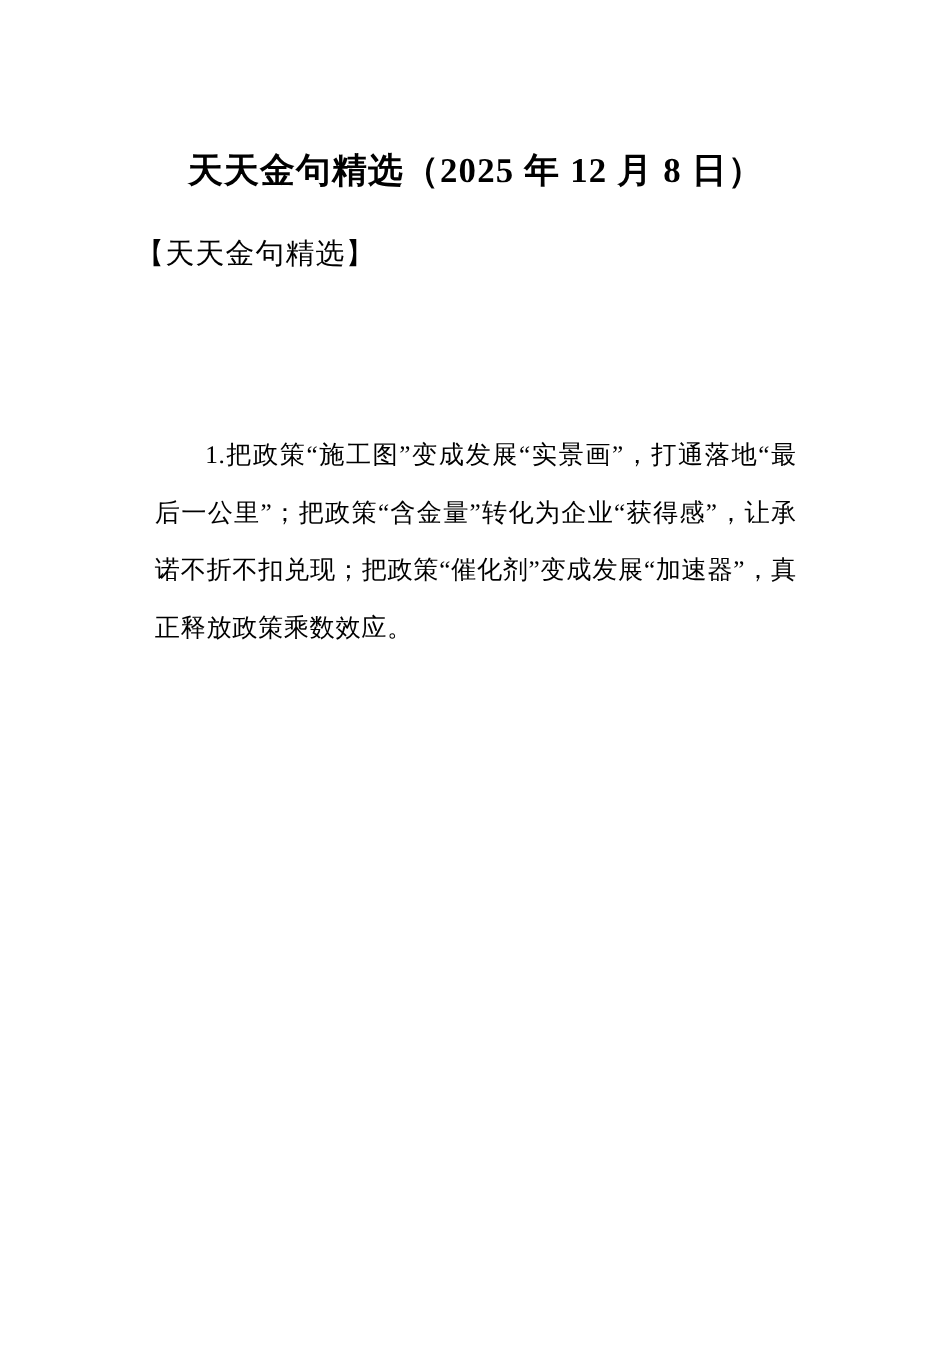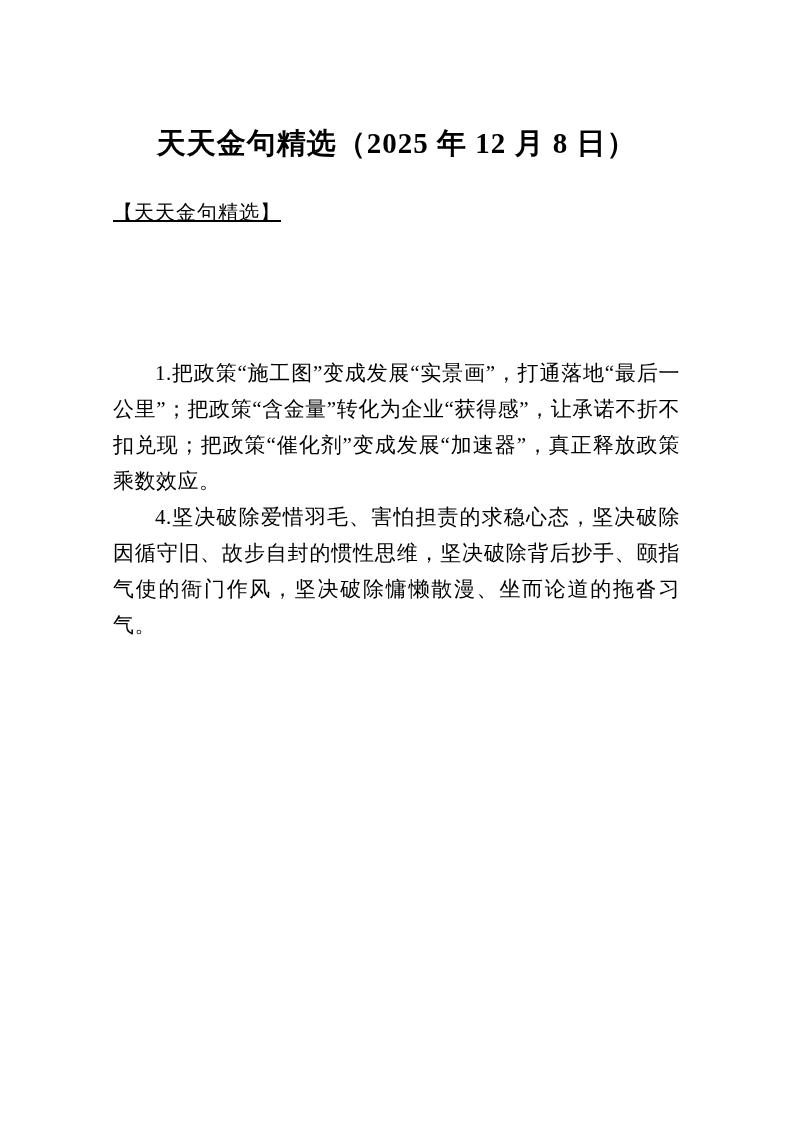--- a/index.html
+++ b/index.html
@@ -23,43 +23,41 @@
       margin: 0;
       text-align: center;
       font-size: 29px;
       line-height: 40px;
       font-weight: bold;
       letter-spacing: 1px;
       white-space: nowrap;
     }
     .section-label {
       margin-top: 37px;
-      font-size: 20px;
+      font-size: 24px;
       line-height: 25px;
       letter-spacing: 1px;
-      text-decoration: underline;
     }
     .doc-body {
       margin-top: 130px;
     }
     .doc-body p {
-      margin: 0;
+      margin: 16px;
       font-size: 21px;
-      line-height: 36px;
+      line-height: 48px;
       text-align: justify;
       text-justify: inter-ideograph;
       text-indent: 2em;
       letter-spacing: 0.5px;
     }
   </style>
 </head>
 <body>
 
 <div class="page">
   <h1 class="doc-title">天天金句精选（2025 年 12 月 8 日）</h1>
 
   <div class="section-label">【天天金句精选】</div>
 
   <div class="doc-body">
     <p>1.把政策“施工图”变成发展“实景画”，打通落地“最后一公里”；把政策“含金量”转化为企业“获得感”，让承诺不折不扣兑现；把政策“催化剂”变成发展“加速器”，真正释放政策乘数效应。</p>
-    <p>4.坚决破除爱惜羽毛、害怕担责的求稳心态，坚决破除因循守旧、故步自封的惯性思维，坚决破除背后抄手、颐指气使的衙门作风，坚决破除慵懒散漫、坐而论道的拖沓习气。</p>
   </div>
 </div>
 
 </body></html>

